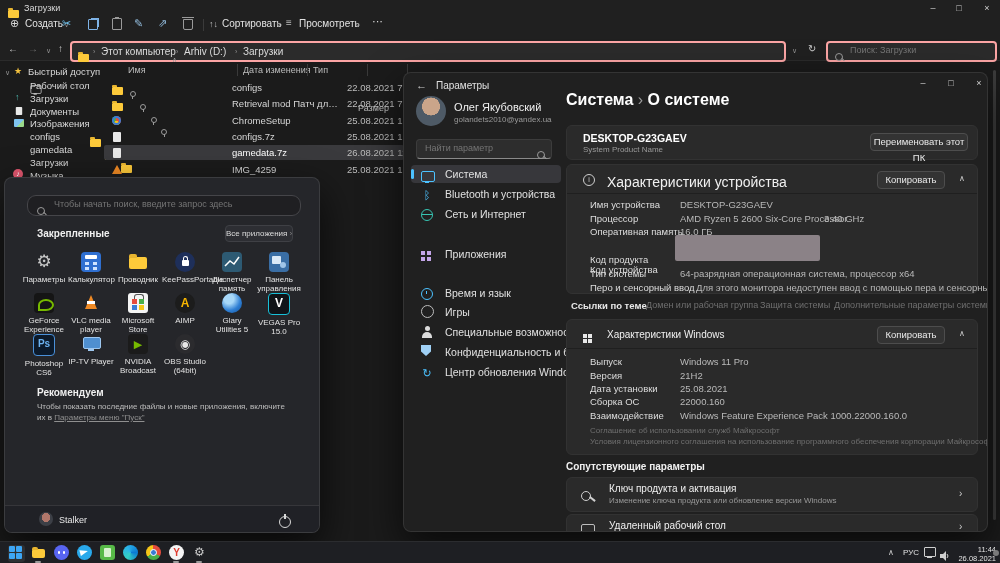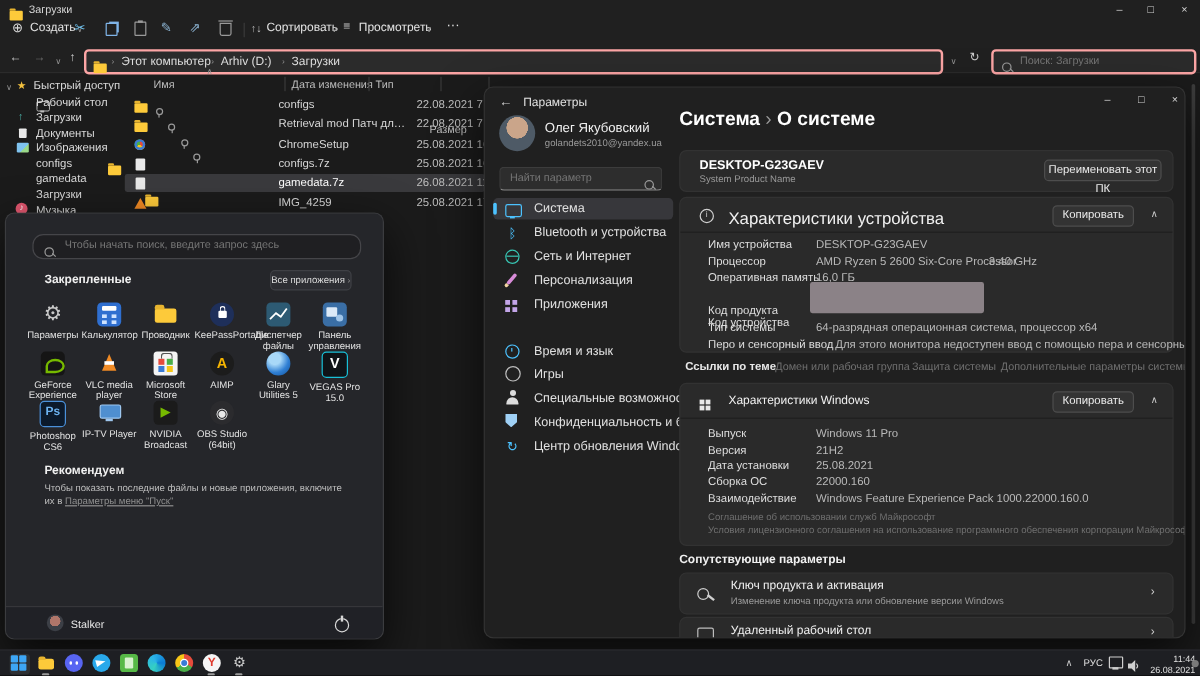--- a/index.html
+++ b/index.html
@@ -267,24 +267,20 @@
     <span class="nav-lbl">Система</span>
   </div>
   <div class="a nav-item" style="top:112px;">
     <span class="nav-ic" style="color:#4cc2ff;font-size:11px;top:1px;">ᛒ</span>
     <span class="nav-lbl">Bluetooth и устройства</span>
   </div>
   <div class="a nav-item" style="top:132px;">
     <span class="nav-ic globe" style="top:3px;"></span>
     <span class="nav-lbl">Сеть и Интернет</span>
   </div>
-  <div class="a nav-item" style="top:152px;">
-    <span class="nav-ic brush" style="top:1px;left:14px;"></span>
-    <span class="nav-lbl">Персонализация</span>
-  </div>
   <div class="a nav-item" style="top:172px;">
     <span class="nav-ic appsic" style="top:3px;"><i style="left:0;top:0;"></i><i style="left:6px;top:0;"></i><i style="left:0;top:6px;"></i><i style="left:6px;top:6px;"></i></span>
     <span class="nav-lbl">Приложения</span>
   </div>
   <div class="a nav-item" style="top:211px;">
     <span class="nav-ic clockic" style="top:3px;"></span>
     <span class="nav-lbl">Время и язык</span>
   </div>
   <div class="a nav-item" style="top:230px;">
     <span class="nav-ic xboxic" style="top:2px;"></span>
@@ -411,21 +407,21 @@
     <span class="lbl">Проводник</span>
   </div>
   <div class="a app" style="left:157px;top:74px;">
     <span class="tile" style="background:#1e2f5a;border-radius:50%;text-align:center;"><span class="lockic"></span></span>
     <span class="lbl">KeePassPortable</span>
   </div>
   <div class="a app" style="left:204px;top:74px;">
     <span class="tile" style="background:#2d5a73;"><svg width="20" height="20">
           <polyline points="3,14 8,9 12,12 17,5" stroke="#fff" stroke-width="1.5" fill="none"></polyline>
         </svg></span>
-    <span class="lbl">Диспетчер файлы</span>
+    <span class="lbl">Диспетчер память</span>
   </div>
   <div class="a app" style="left:251px;top:74px;">
     <span class="tile" style="background:#3a6ea5;">
         <i class="a" style="left:3px;top:4px;width:9px;height:8px;background:#dbe9f7;border-radius:1px;"></i>
         <i class="a" style="left:11px;top:10px;width:6px;height:6px;background:#9fc4e8;border-radius:50%;"></i>
       </span>
     <span class="lbl">Панель управления</span>
   </div>
 
   <div class="a app" style="left:16px;top:115px;">

